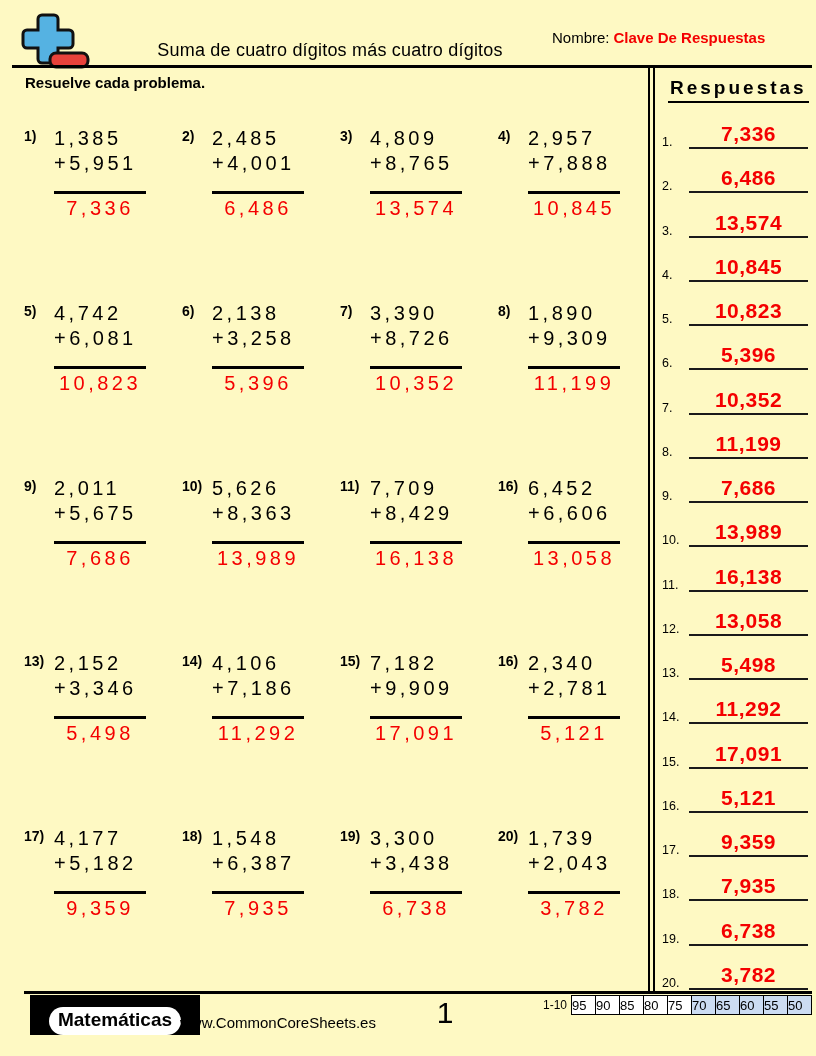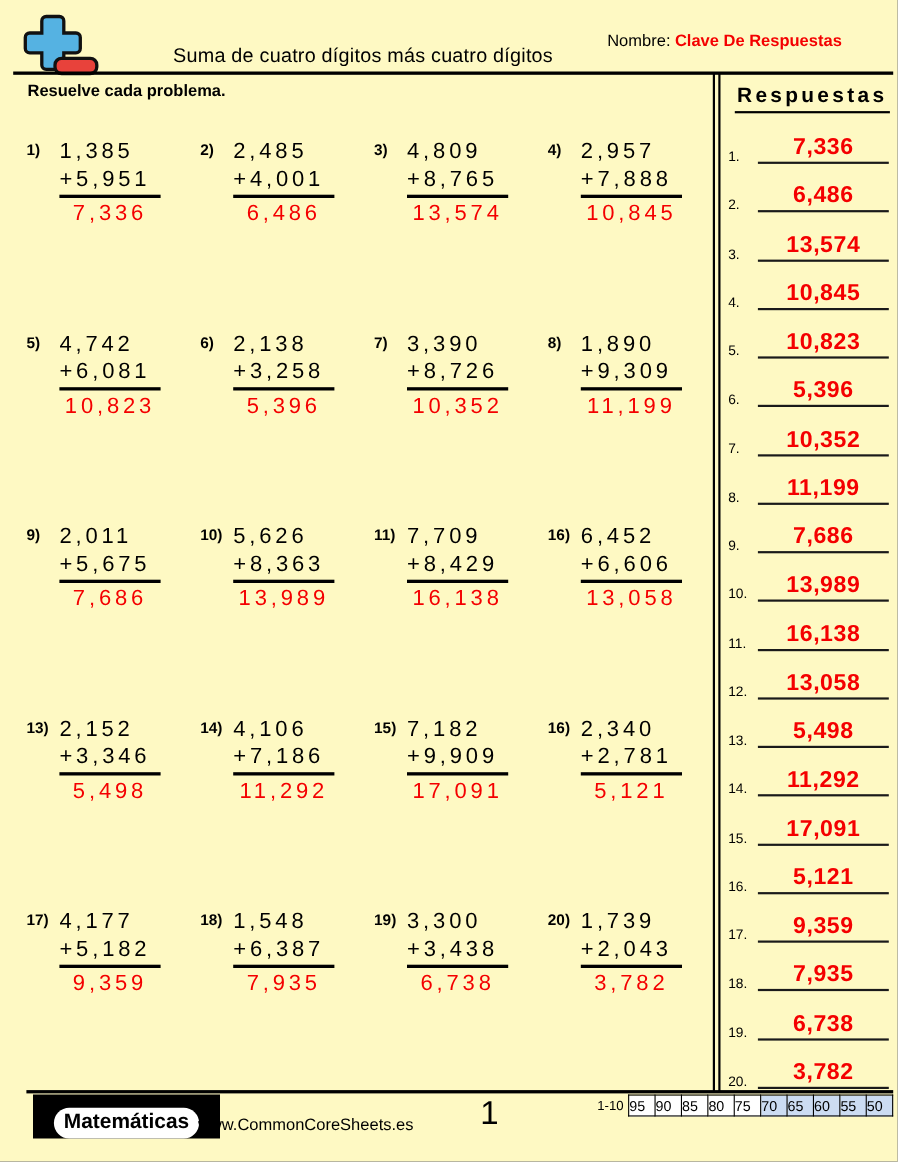--- a/index.html
+++ b/index.html
@@ -22,21 +22,21 @@
 
   
   .problems {
     position:absolute; left:24px; top:122px; width:620px;
     display:grid; grid-template-columns:repeat(4,158px); grid-auto-rows:175px;
   }
   .prob { display:flex; align-items:flex-start; padding-top:4px; }
   .pnum { font-size:14px; font-weight:bold; width:30px; padding-top:2px; flex:none; }
   .pbody { width:92px; font-size:20px; }
   .ptop, .pbot { text-align:left; letter-spacing:3.5px; line-height:25px; white-space:nowrap; }
-  .pbot { border-bottom:3.5px solid #000; padding-bottom:1px; }
+  .pbot { border-bottom:3.5px solid #000; padding-bottom:15px; }
   .pans { text-align:center; letter-spacing:3.5px; line-height:25px; color:var(--red); padding-top:2px; white-space:nowrap; }
 
   
   .sidebar {
     position:absolute; left:648px; top:67px; bottom:64px; width:164px;
     border-left:7px double #000; padding-left:7px;
   }
   .answers-title {
     display:inline-block; margin:10px 0 0 6px; font-size:19px; font-weight:bold;
     letter-spacing:3px; border-bottom:2.5px solid #000; padding:0 2px 2px 2px;

